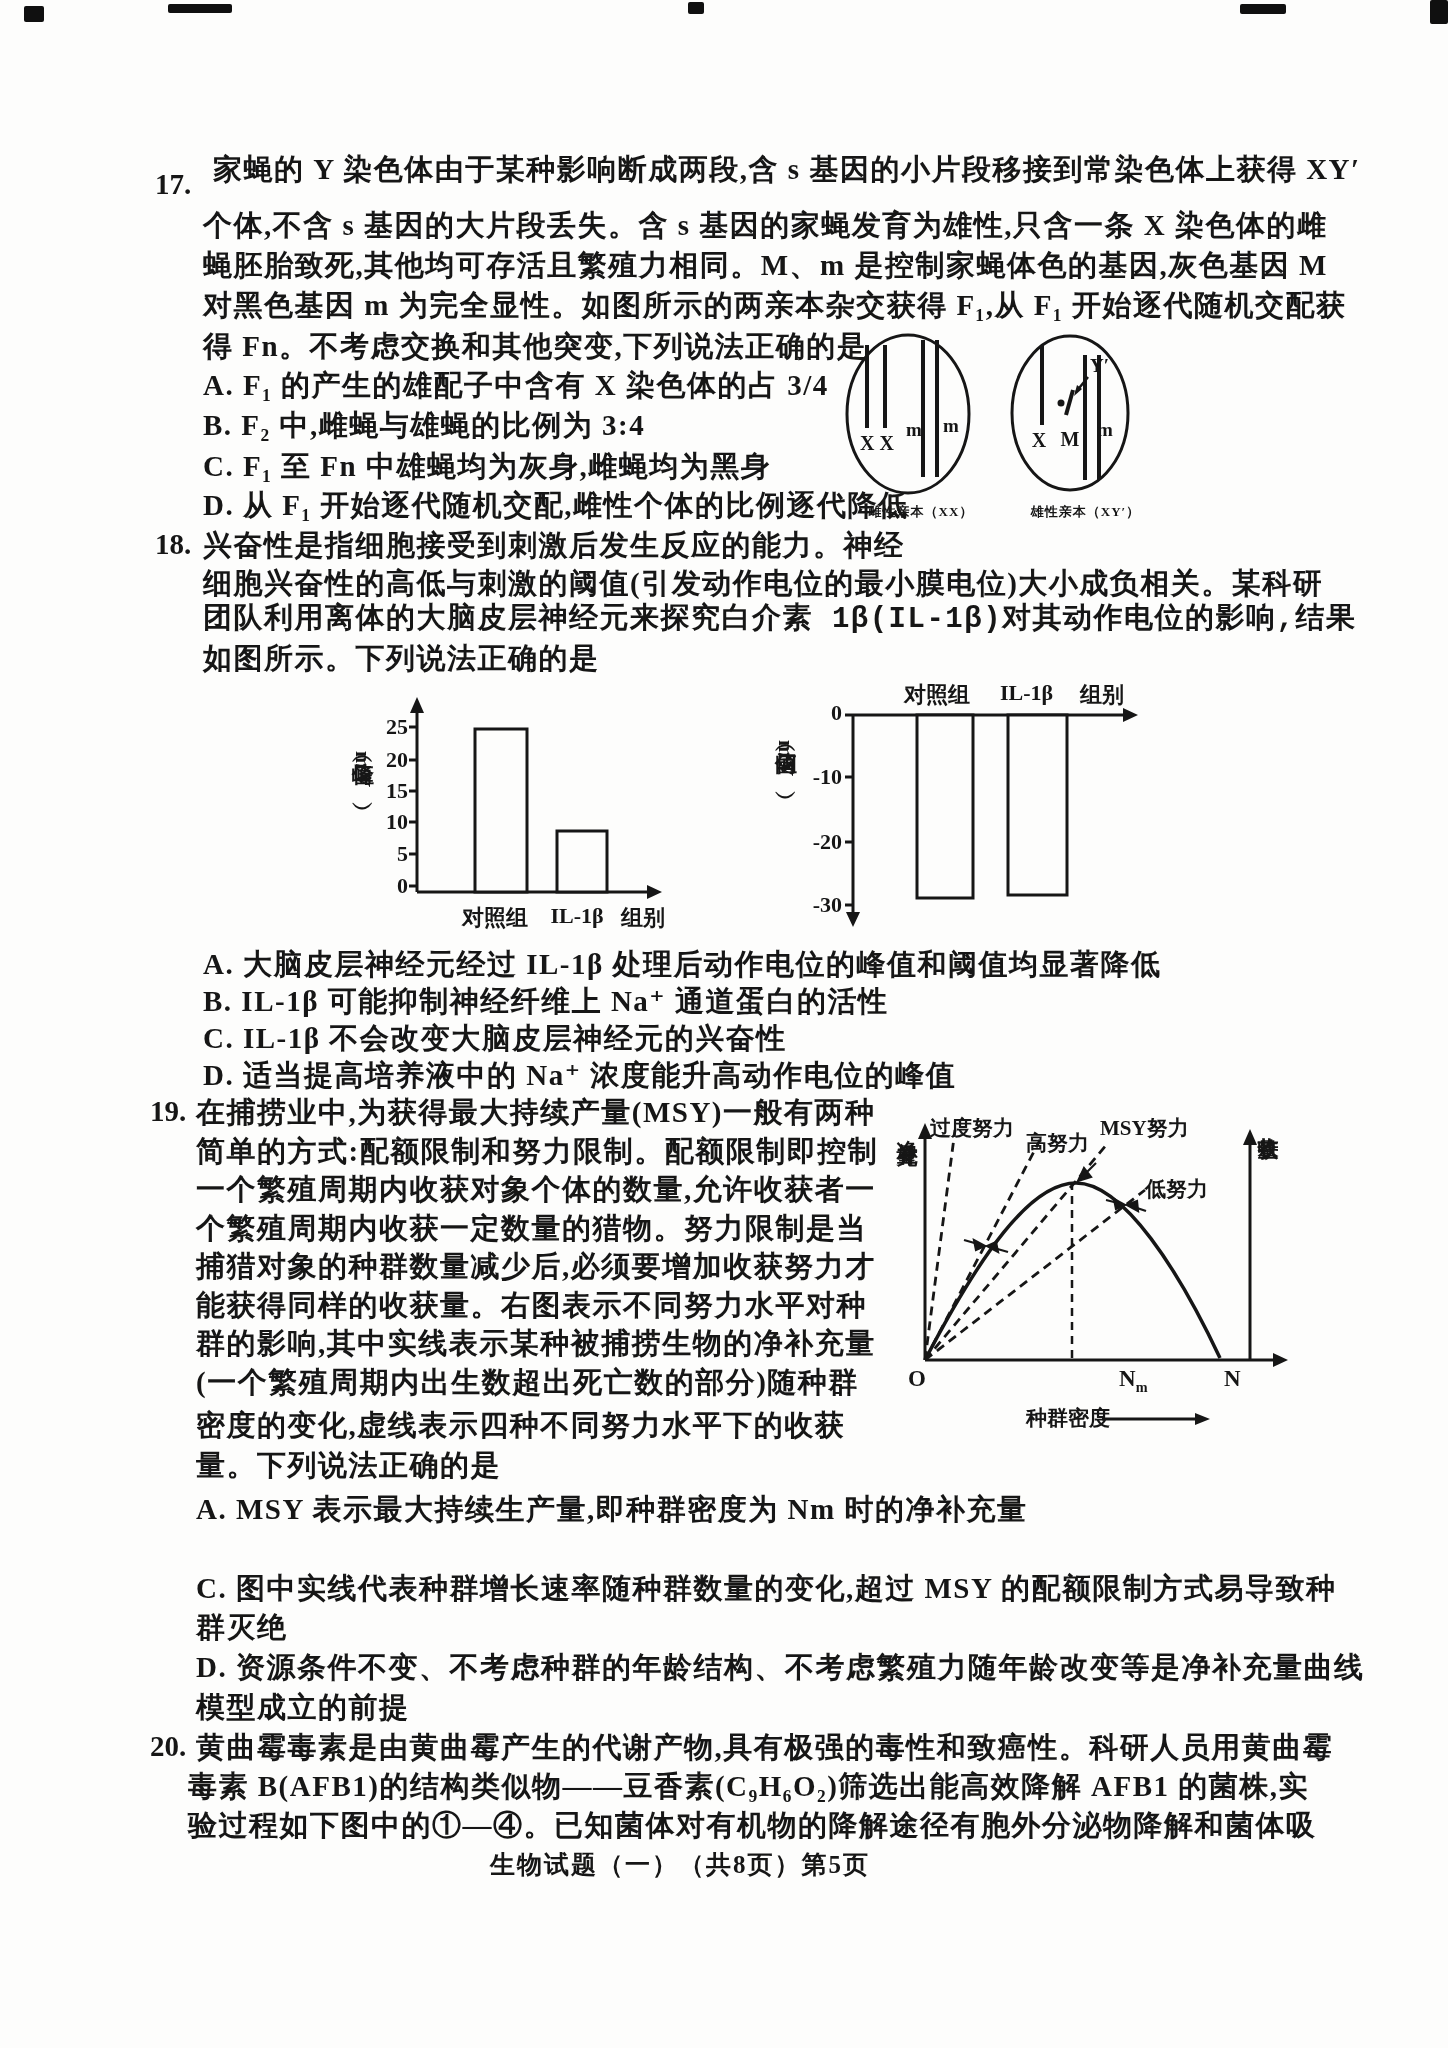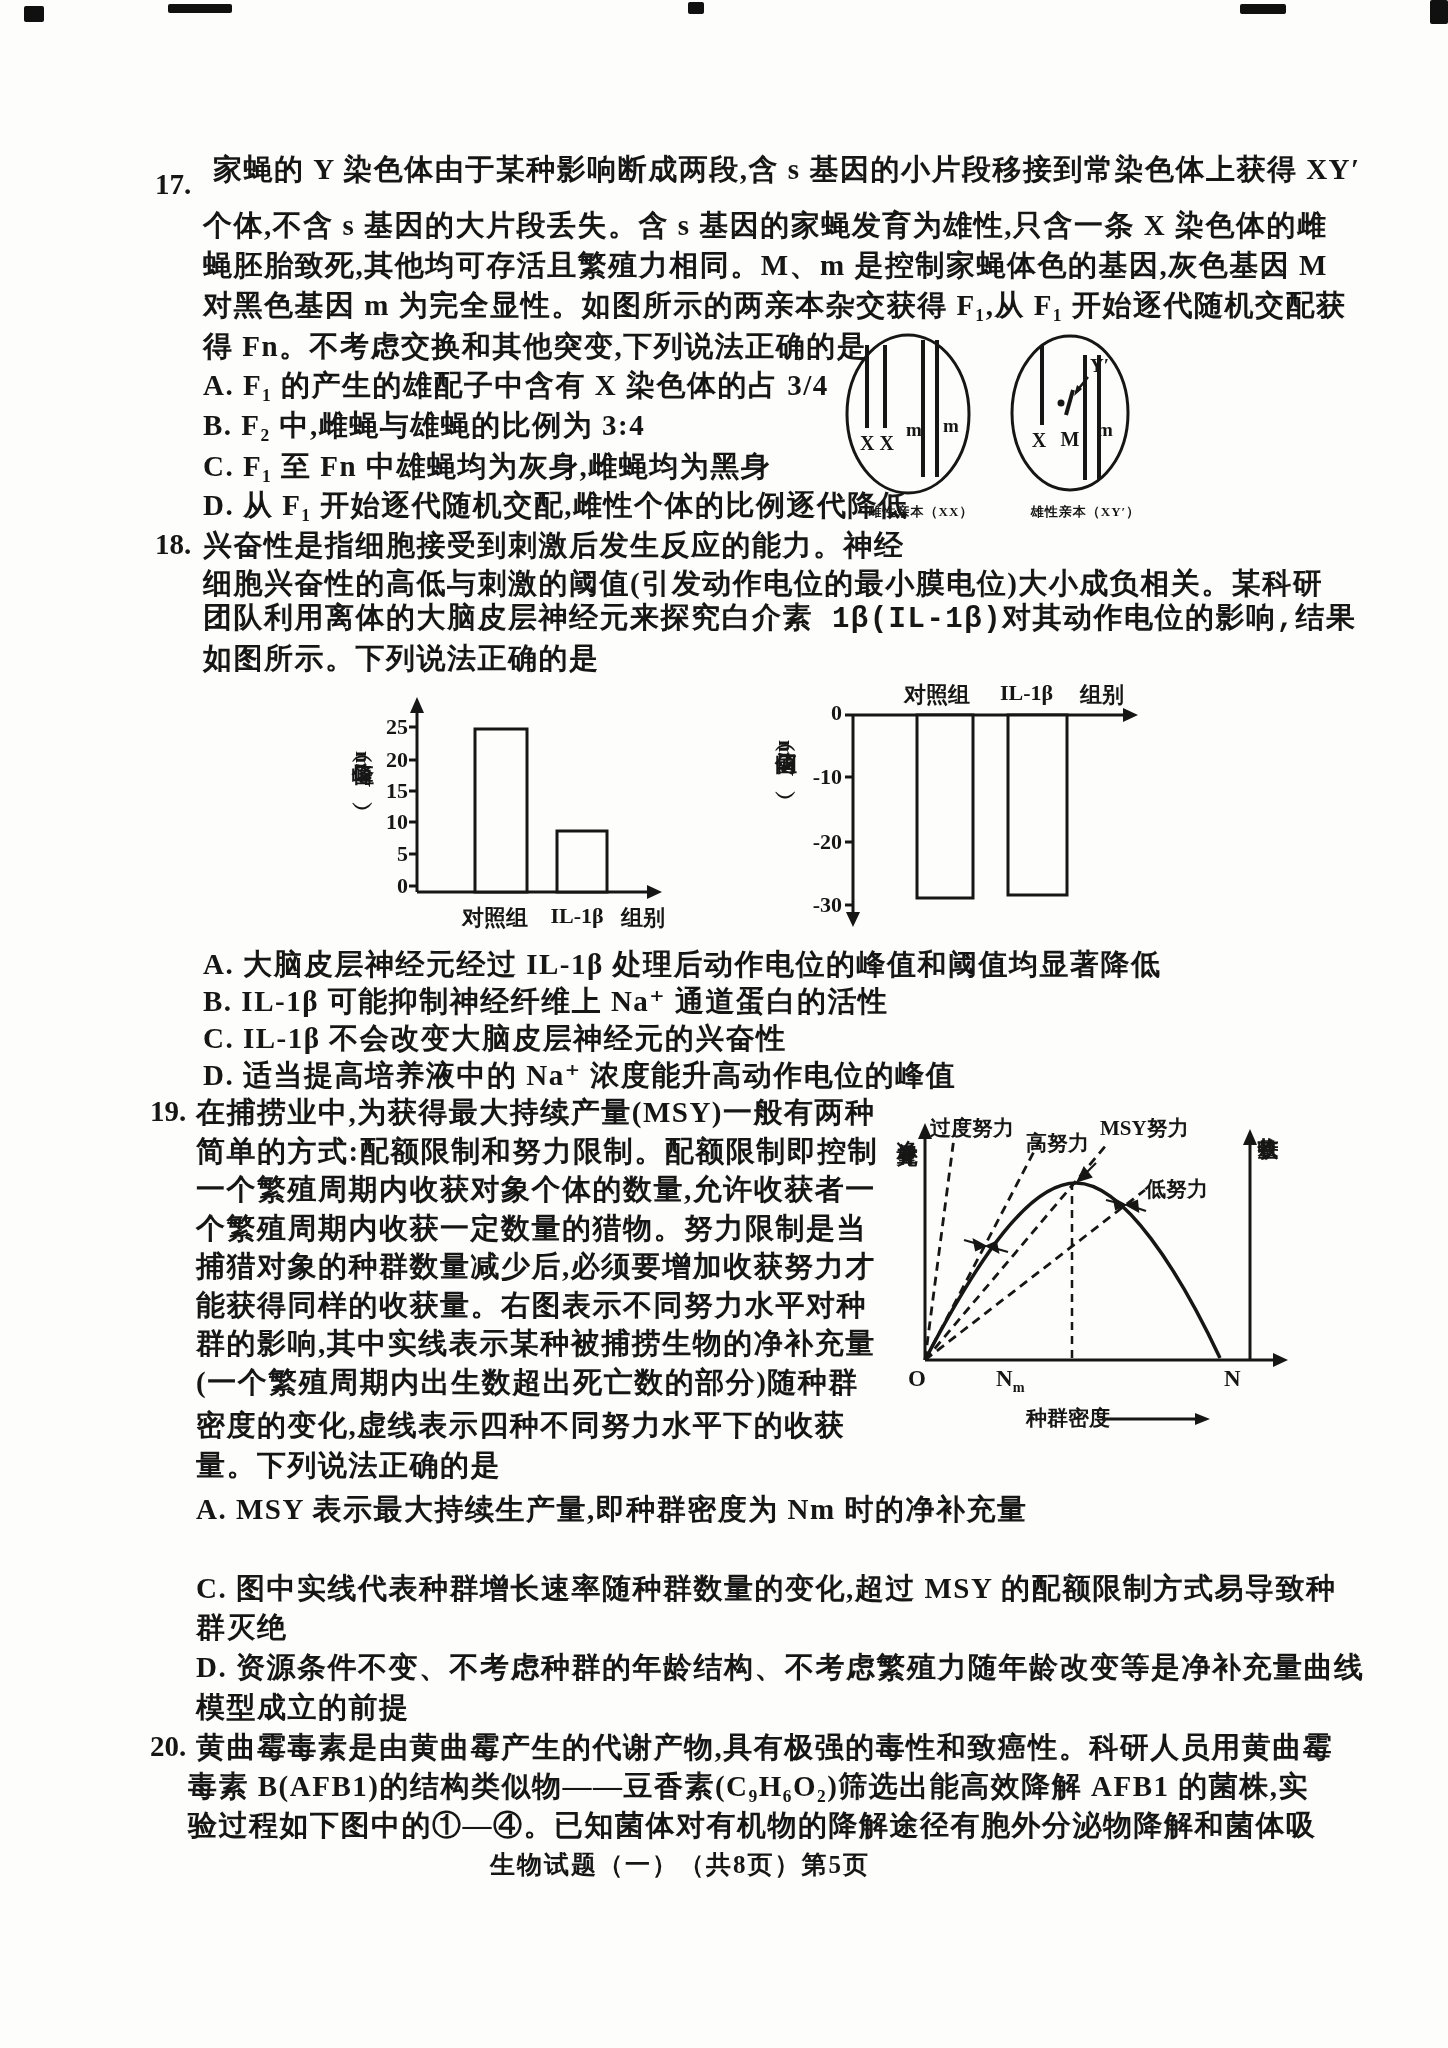--- a/index.html
+++ b/index.html
@@ -181,21 +181,21 @@
     <path d="M222,314 L318,314" stroke="#161616" stroke-width="3" fill="none"></path>
     <polygon points="330,314 315,308 315,320" fill="#161616"></polygon>
   </svg>
   <div class="glabel vert" style="left:893px;top:1123px;">净补充量</div>
   <div class="glabel vert" style="left:1254px;top:1120px;">收获量</div>
   <div class="glabel" style="left:930px;top:1114px;">过度努力</div>
   <div class="glabel" style="left:1026px;top:1129px;">高努力</div>
   <div class="glabel" style="left:1100px;top:1114px;">MSY努力</div>
   <div class="glabel" style="left:1145px;top:1175px;">低努力</div>
   <div class="axlabel" style="left:908px;top:1366px;">O</div>
-  <div class="axlabel" style="left:996px;top:1366px;text-align:right;"><span>N</span><sub>m</sub></div>
+  <div class="axlabel" style="left:1119px;top:1366px;text-align:right;"><span>N</span><sub>m</sub></div>
   <div class="axlabel" style="left:1224px;top:1366px;">N</div>
   <div class="glabel" style="left:1026px;top:1404px;">种群密度</div>
 
   <div class="tl" style="left:196px;top:1492px;">A. MSY 表示最大持续生产量,即种群密度为 Nm 时的净补充量</div>
   <div class="tl" style="left:196px;top:1571px;">C. 图中实线代表种群增长速率随种群数量的变化,超过 MSY 的配额限制方式易导致种</div>
   <div class="tl" style="left:196px;top:1610px;">群灭绝</div>
   <div class="tl" style="left:196px;top:1650px;">D. 资源条件不变、不考虑种群的年龄结构、不考虑繁殖力随年龄改变等是净补充量曲线</div>
   <div class="tl" style="left:196px;top:1690px;">模型成立的前提</div>
 
   <div class="num" style="left:150px;top:1730px;">20.</div>

